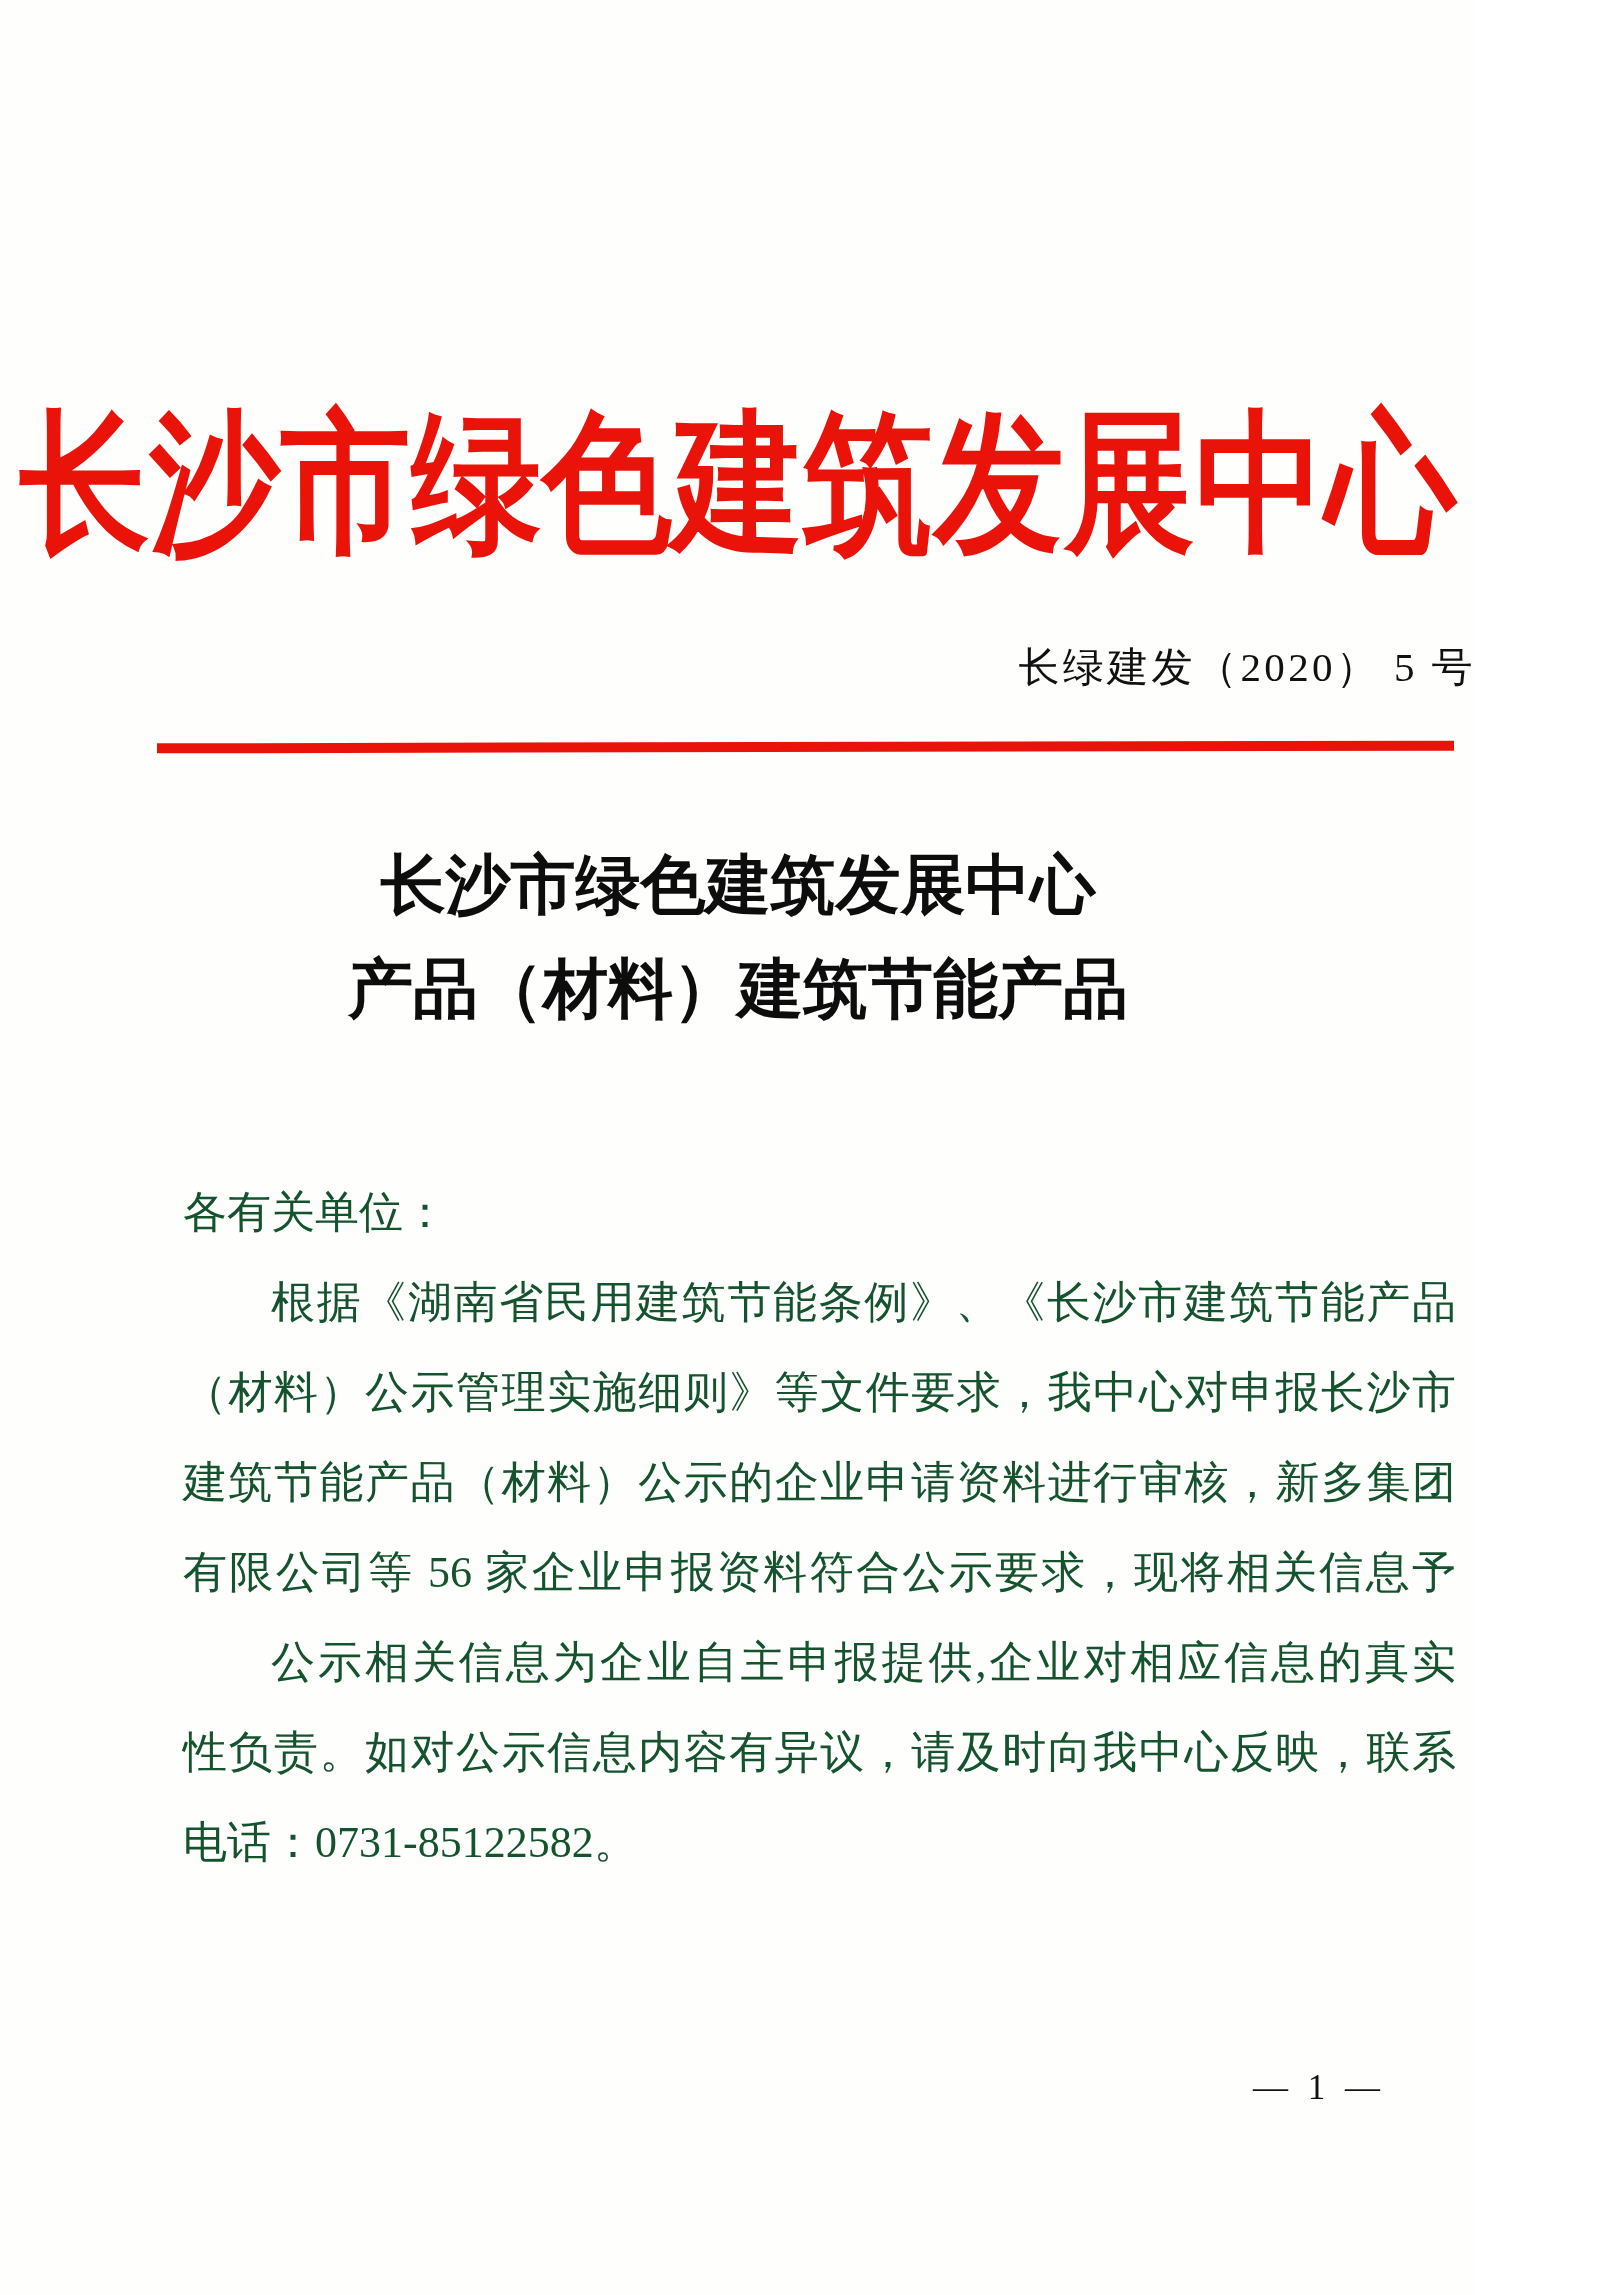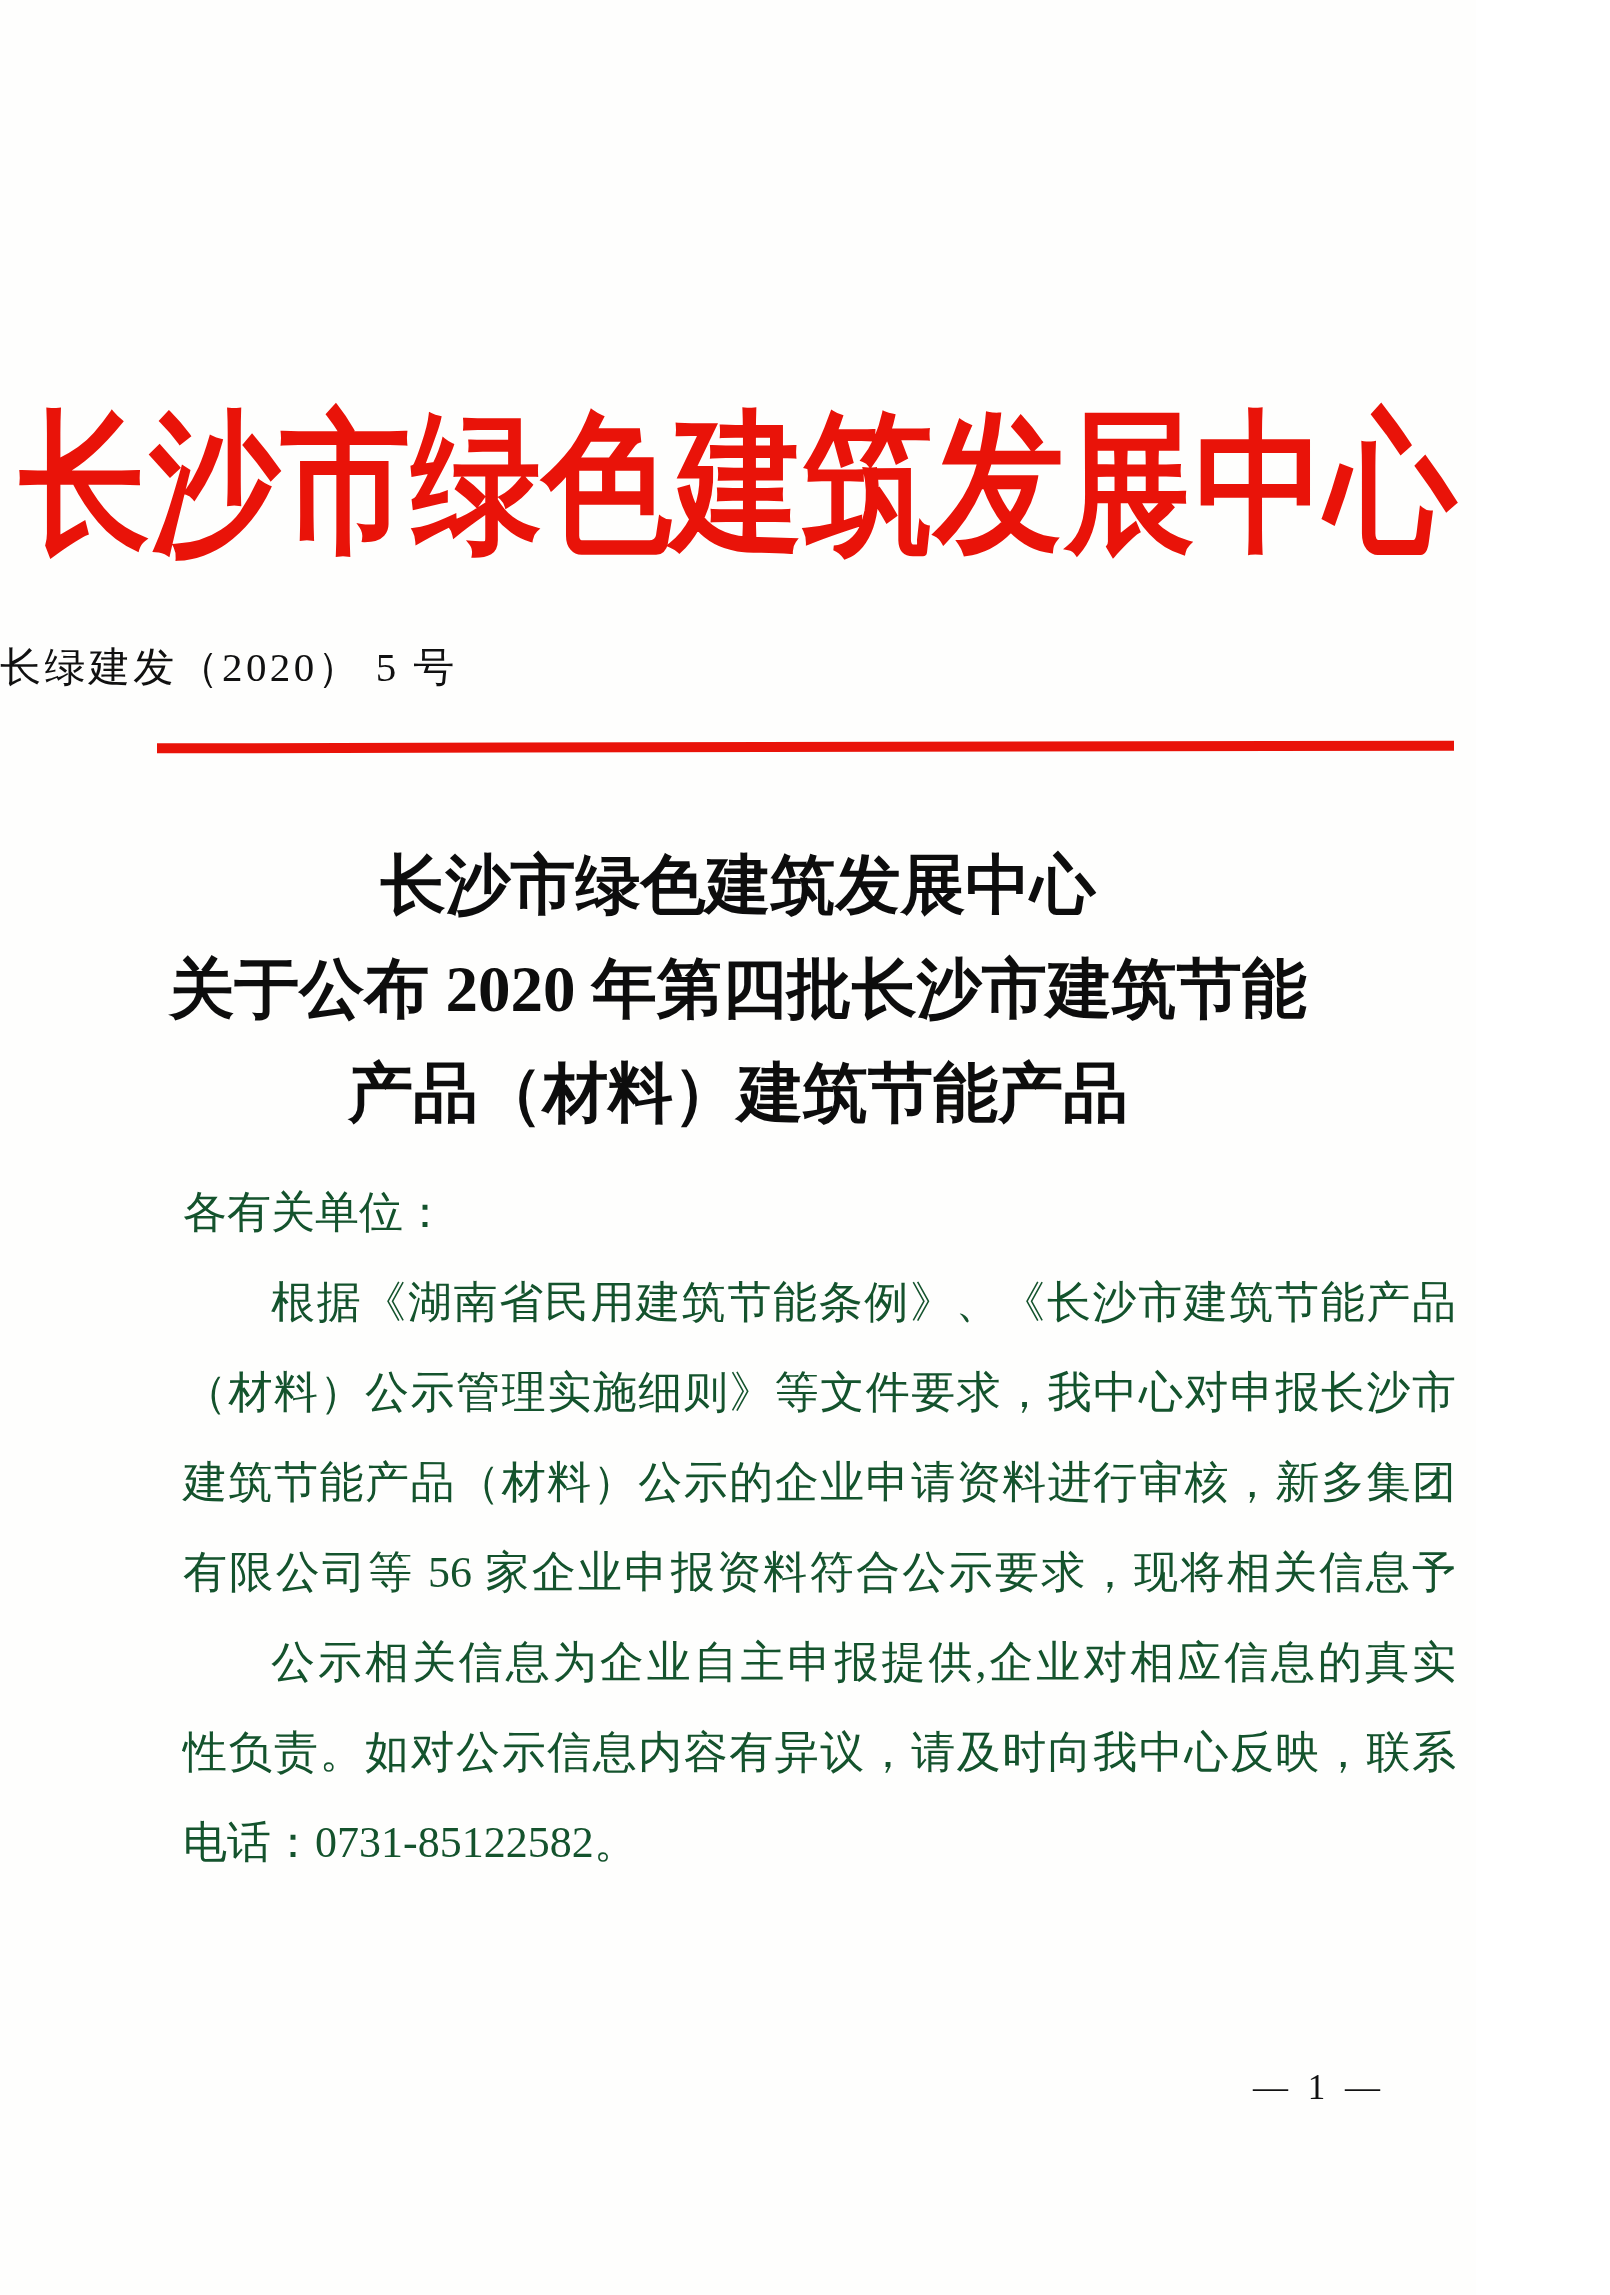--- a/index.html
+++ b/index.html
@@ -26,21 +26,21 @@
     font-weight:bold;
     color:var(--red);
     white-space:nowrap;
     letter-spacing:0.7px;
     transform:scaleY(1.18);
     transform-origin:center top;
   }
   .doc-number{
     position:absolute;
     top:640px; left:0; width:100%;
-    text-align:left;
+    text-align:right;
     font-size:41px;
     letter-spacing:3.4px;
     color:#111;
   }
   .red-rule{
     position:absolute;
     top:742px; left:157px;
     width:1297px; height:10.2px;
     background:var(--red);
     transform:rotate(-0.12deg);
@@ -89,21 +89,20 @@
 <div class="page">
 
   <div class="letterhead">长沙市绿色建筑发展中心</div>
 
   <div class="doc-number">长绿建发（2020） 5 号</div>
 
   <div class="red-rule"></div>
 
   <h1 class="doc-title">
     <span class="t-line">长沙市绿色建筑发展中心</span>
-    <span class="t-line">关于公布 2020 年第四批长沙市建筑节能</span>
     <span class="t-line">产品（材料）建筑节能产品</span>
   </h1>
 
   <section class="body-text">
     <div class="line salutation">各有关单位：</div>
     <div class="line indent fill">根据《湖南省民用建筑节能条例》、《长沙市建筑节能产品</div>
     <div class="line fill">（材料）公示管理实施细则》等文件要求，我中心对申报长沙市</div>
     <div class="line fill">建筑节能产品（材料）公示的企业申请资料进行审核，新多集团</div>
     <div class="line fill">有限公司等 56 家企业申报资料符合公示要求，现将相关信息予</div>
     <div class="line indent fill">公示相关信息为企业自主申报提供,企业对相应信息的真实</div>

